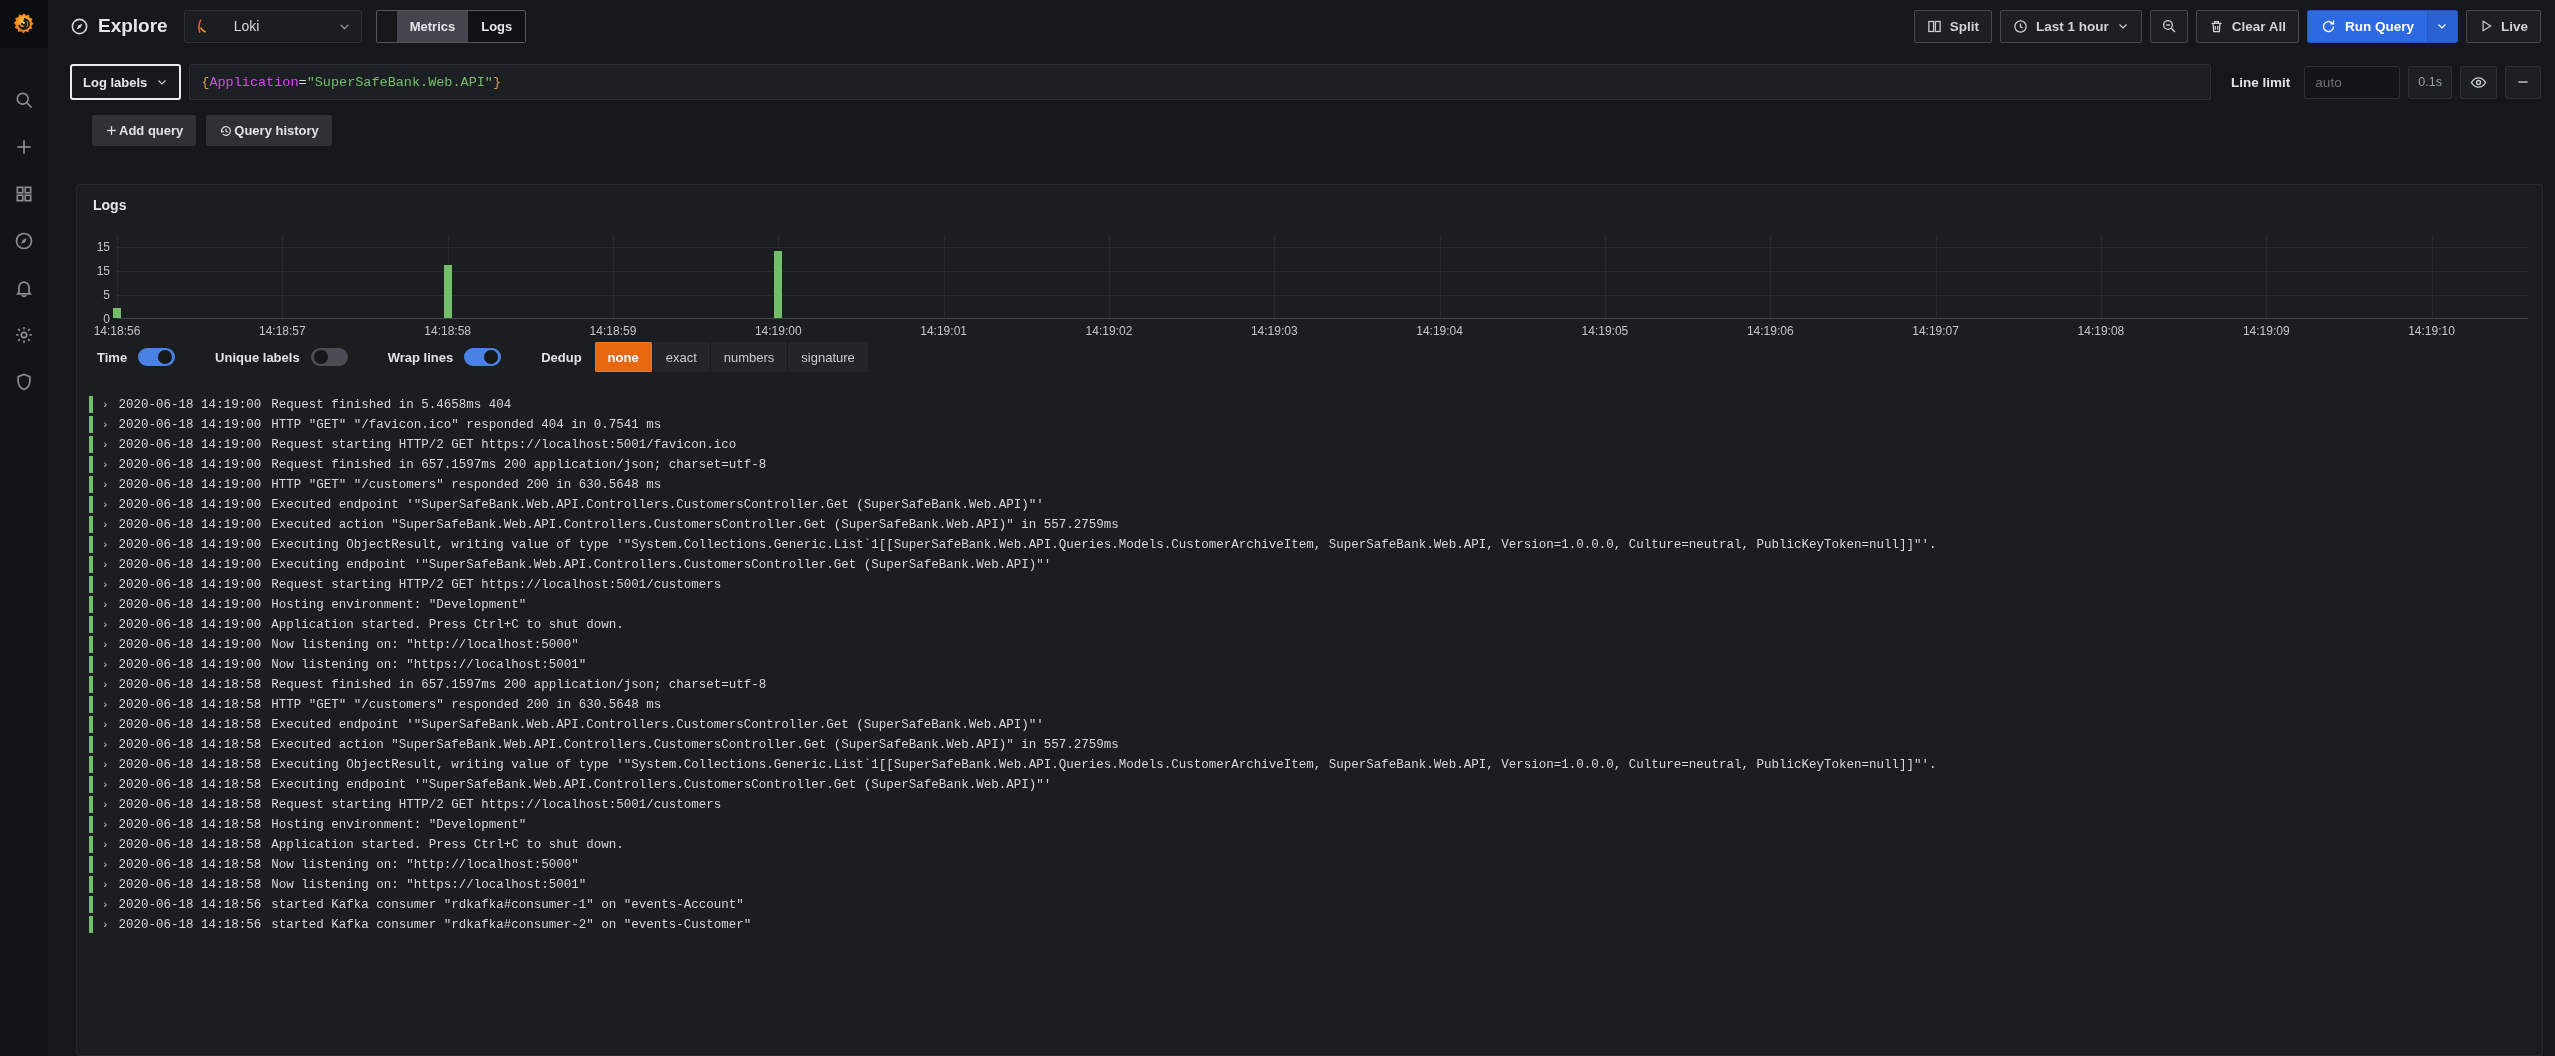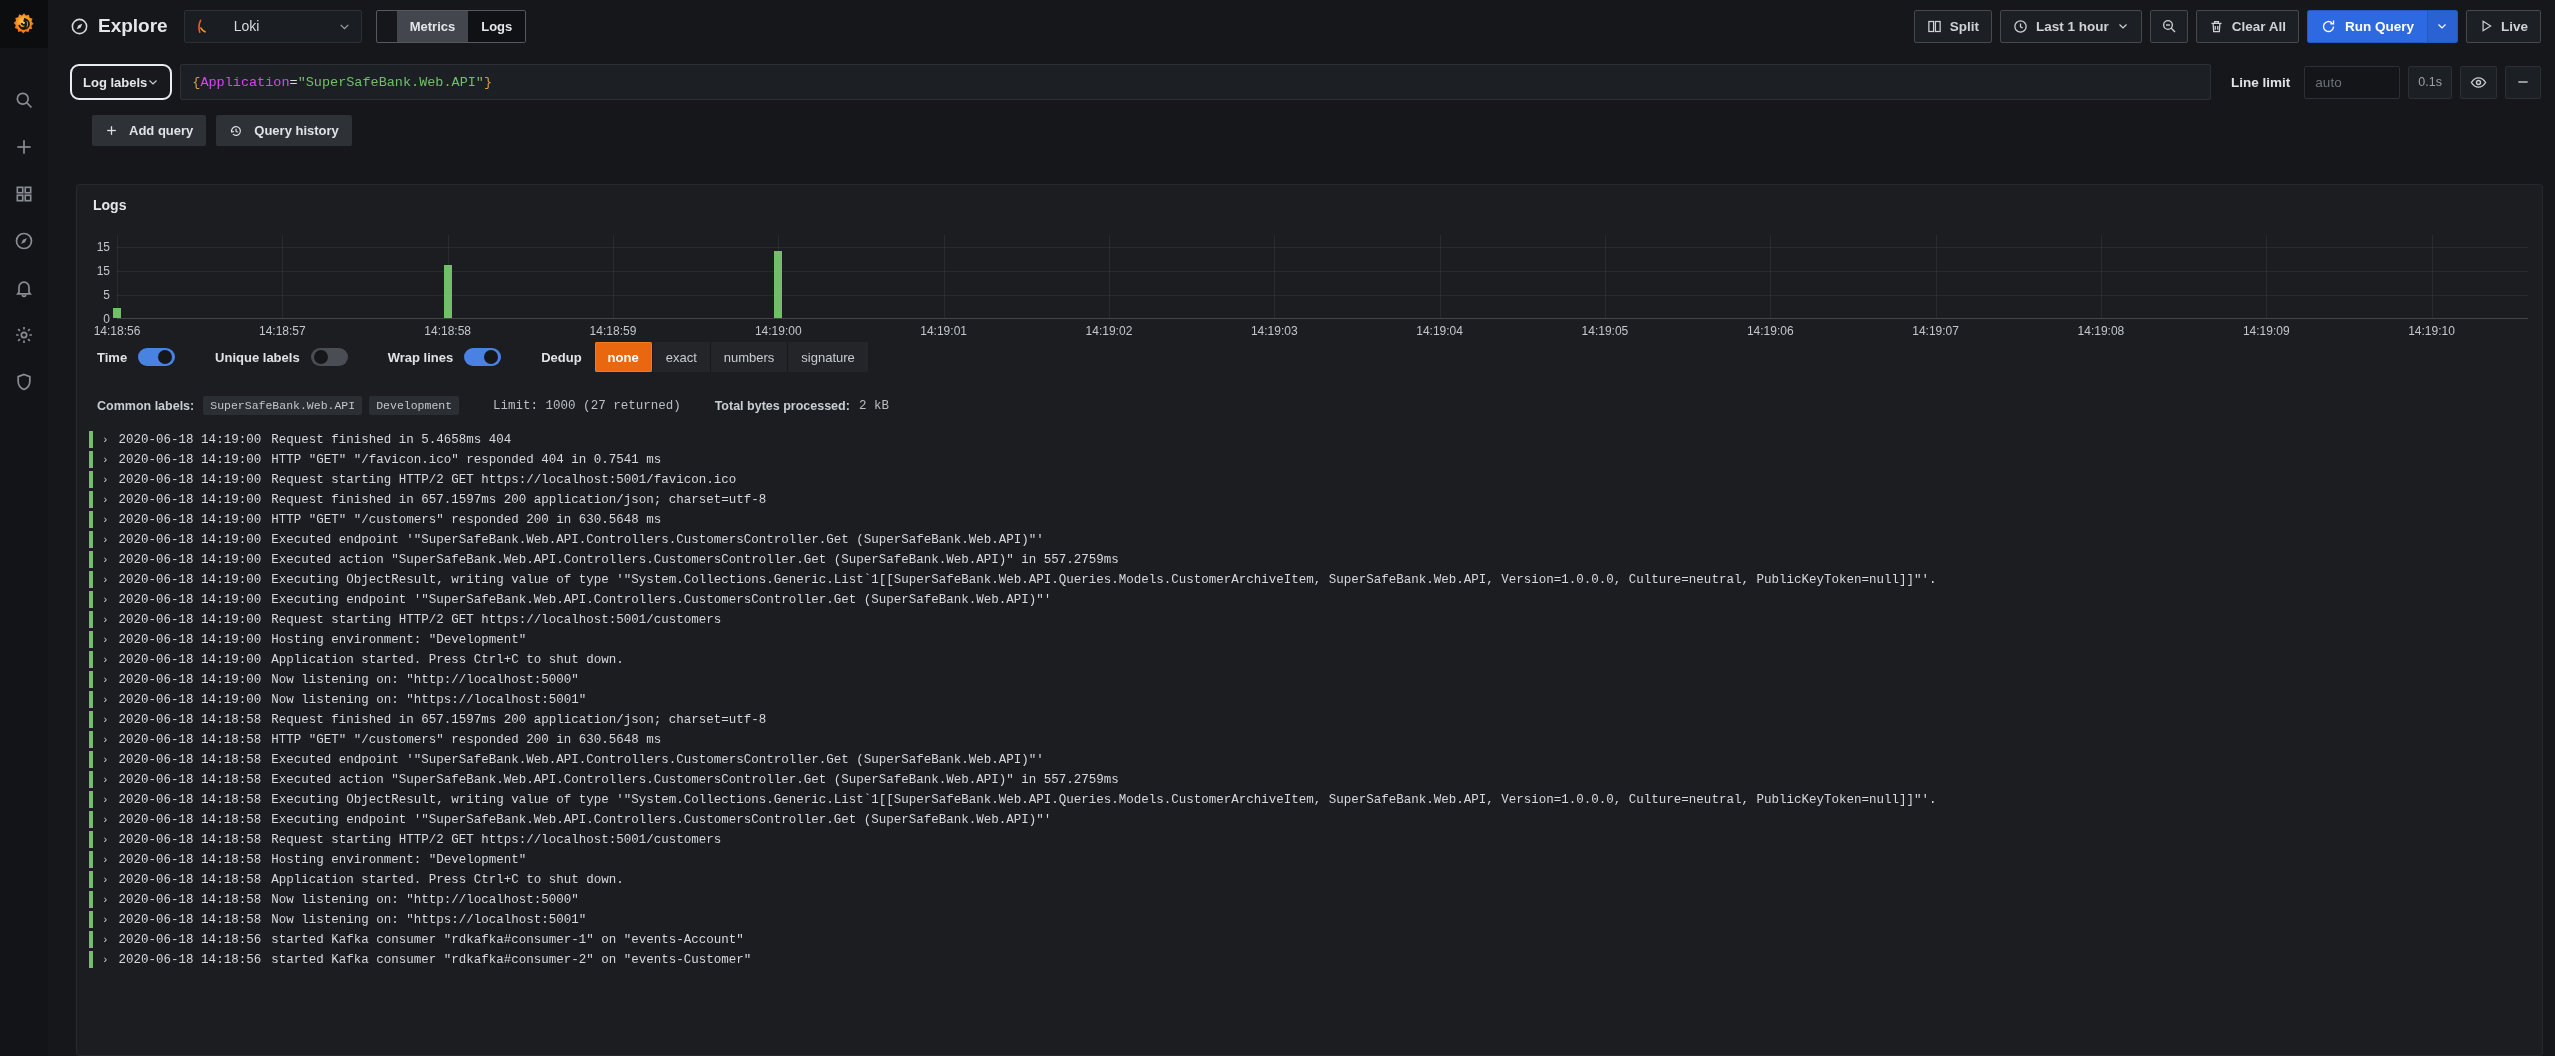--- a/index.html
+++ b/index.html
@@ -37,38 +37,38 @@
           display:flex; align-items:center; gap:8px; padding:0 12px; font-size:13.5px; font-weight:600; color:#d0d2d6; }
   .tbtn.icon-only { padding:0 10px; }
   .run-query { height:33px; display:flex; border-radius:2px; overflow:hidden; cursor:pointer; border:1px solid #2257c4; }
   .rq-main { background:#2d69e0; color:#fff; display:flex; align-items:center; gap:9px; padding:0 13px;
              font-size:13.5px; font-weight:700; }
   .rq-caret { width:30px; background:#2a62d4; border-left:1px solid #2257c4; display:flex; align-items:center; justify-content:center; color:#fff; }
 
   
   .query-section { padding:12px 14px 0 22px; }
   .query-row { display:flex; align-items:center; gap:8px; }
-  .log-labels-btn { height:36px; border:2px solid #e9edf2; border-radius:9px; background:#17191d; cursor:pointer;
-                    display:flex; align-items:center; padding:0 11px; font-size:13px; font-weight:700; color:#e4e7ea; }
+  .log-labels-btn { height:36px; border:2px solid #e9edf2; border-radius:3px; background:#17191d; cursor:pointer;
+                    display:flex; align-items:center; gap:9px; padding:0 11px; font-size:13px; font-weight:700; color:#e4e7ea; }
   .query-input { flex:1; height:36px; background:#1c1f24; border:1px solid #2c2f35; border-radius:2px;
                  display:flex; align-items:center; padding:0 11px;
                  font-family:"Liberation Mono", monospace; font-size:13.5px; cursor:text; }
   .q-brace { color:#d79e44; }
   .q-key   { color:#d946ef; }
   .q-op    { color:#d8d9da; }
   .q-str   { color:#73bf69; }
   .line-limit-label { font-size:13.5px; font-weight:700; margin:0 6px 0 12px; color:#e0e3e6; }
   .auto-input { width:96px; height:33px; background:#131518; border:1px solid #2c2f35; border-radius:2px;
                 color:#6e737a; display:flex; align-items:center; padding:0 10px; font-size:13.5px; cursor:text; }
   .small-box { height:33px; min-width:36px; background:#1c1f23; border:1px solid #2c2f35; border-radius:2px; cursor:pointer;
                display:flex; align-items:center; justify-content:center; color:#9aa0a6; font-size:12.5px; padding:0 9px; }
 
   .query-actions { display:flex; gap:10px; margin-top:15px; padding-left:22px; }
   .action-btn { height:31px; background:#2e3136; border-radius:2px; cursor:pointer;
-                display:flex; align-items:center; gap:11px; padding:0 13px; font-size:13px; font-weight:700; color:#e0e3e6; }
+                display:flex; align-items:center; gap:1px; padding:0 13px; font-size:13px; font-weight:700; color:#e0e3e6; }
 
   
   .logs-panel { margin:38px 12px 0 28px; background:#1b1d21; border:1px solid #26282d; border-radius:3px;
                 padding:10px 14px 20px 12px; flex:1; min-height:0; overflow:hidden; }
   .panel-title { font-size:14px; font-weight:700; margin:2px 0 22px 4px; color:#e4e7ea; }
 
   .chart { display:flex; }
   .y-gutter { width:28px; flex:0 0 28px; position:relative; height:84px; font-size:12px; color:#c2c7cc; }
   .y-gutter span { position:absolute; right:7px; line-height:16px; }
   .plot { flex:1; position:relative; height:84px; border-bottom:1px solid rgba(255,255,255,0.18); cursor:crosshair; }
@@ -390,32 +390,20 @@
           <span class="dedup-label">Dedup</span>
           <div class="dedup-btns" id="dedup-btns">
               <div class="dedup-btn selected">none</div>
               <div class="dedup-btn">exact</div>
               <div class="dedup-btn">numbers</div>
               <div class="dedup-btn">signature</div>
             </div>
         </div>
       </div>
 
-      <div class="meta">
-        <span class="meta-label">Common labels:</span>
-        <span id="common-badges" style="display:flex;gap:7px;">
-            <span class="badge">SuperSafeBank.Web.API</span>
-            <span class="badge">Development</span>
-          </span>
-        <span class="gap"></span>
-        <span class="mono">Limit: 1000 (27 returned)</span>
-        <span class="gap"></span>
-        <span class="meta-label">Total bytes processed:</span>
-        <span class="mono">2  kB</span>
-      </div>
 
       <div class="log-rows" id="log-rows">
           <div class="log-row">
             <span class="log-chevron">›</span>
             <span class="log-time">2020-06-18 14:19:00</span>
             <span>Request finished in 5.4658ms 404</span>
           </div>
           <div class="log-row">
             <span class="log-chevron">›</span>
             <span class="log-time">2020-06-18 14:19:00</span>

